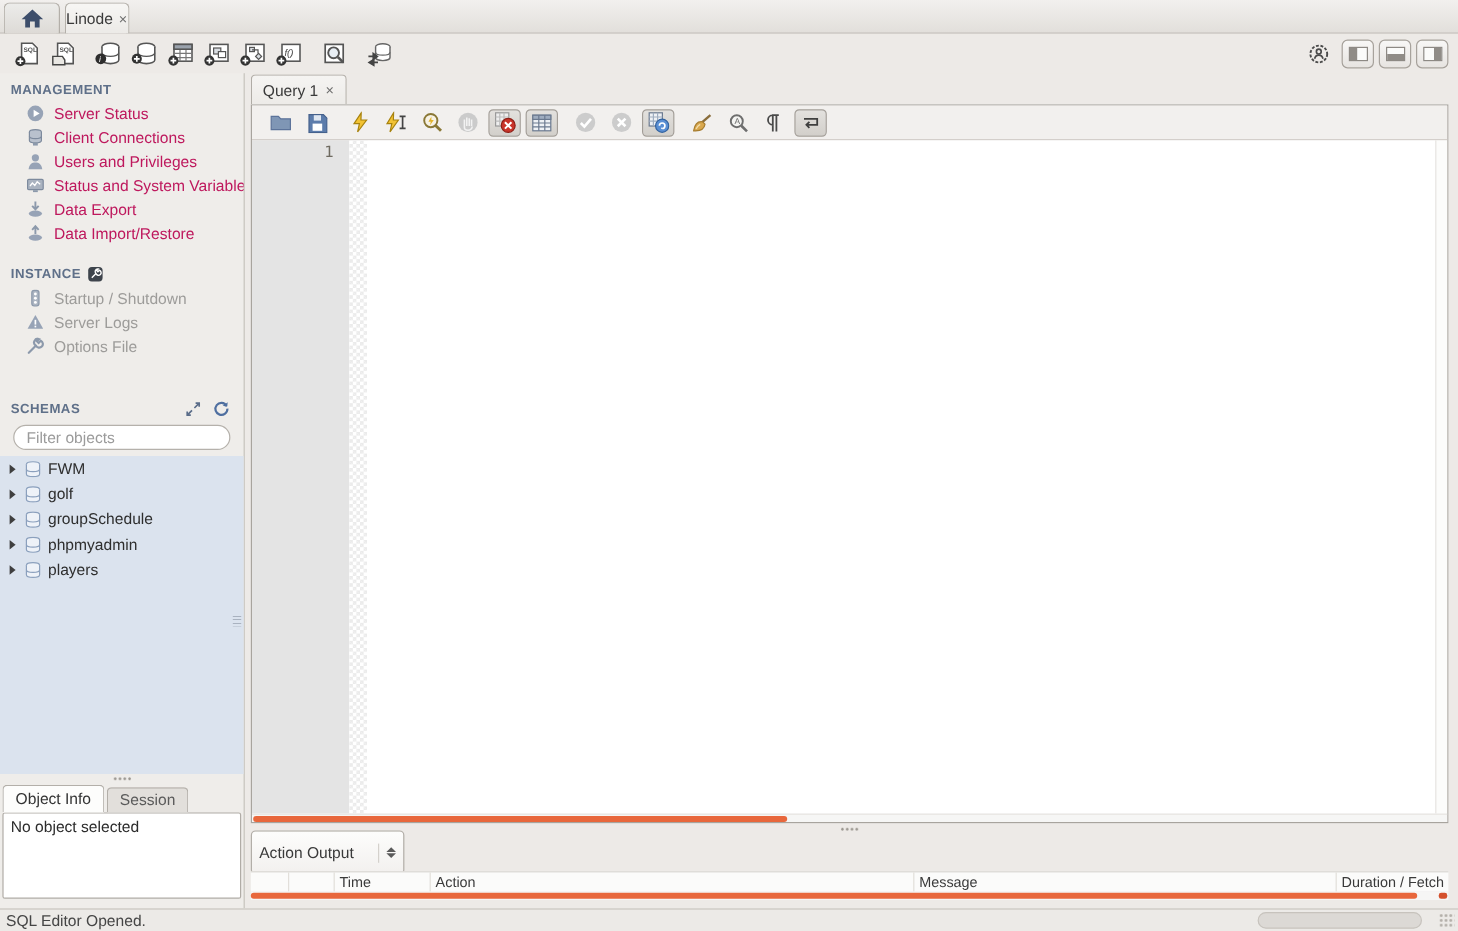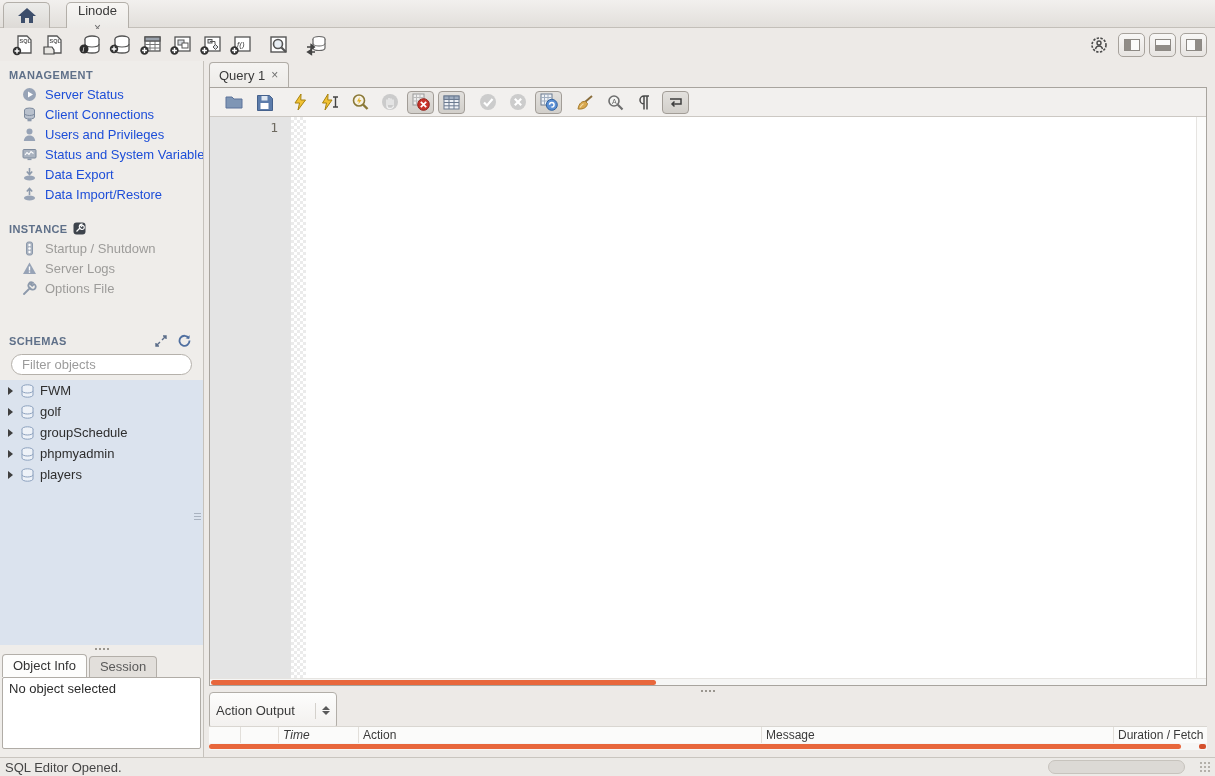--- a/index.html
+++ b/index.html
@@ -9,21 +9,21 @@
     background:#edeae7; overflow:hidden;
     font-family:"Liberation Sans", sans-serif; color:#3c3c3c;
     -webkit-font-smoothing:antialiased;
   }
   
   .tabbar { position:absolute; top:0; left:0; right:0; height:28px;
     background:linear-gradient(#f2f0ee,#e2dfdb); border-bottom:1px solid #c3bfb9; }
   .conn-tab { position:absolute; top:2px; height:26px; display:flex; align-items:center;
     border:1px solid #b3afa9; border-bottom:none; border-radius:5px 5px 0 0; }
   .home-tab { left:3px; width:47px; justify-content:center; background:linear-gradient(#ececea,#dddad6); }
-  .linode-tab { left:66px; padding:0 11px; background:linear-gradient(#f7f6f4,#eceae7); gap:4px;flex-direction:column; }
+  .linode-tab { left:54px; padding:0 0; background:linear-gradient(#f7f6f4,#eceae7); gap:4px; }
   .tab-label { font-size:13px; color:#3a3a3a; }
   .tab-close { font-size:12px; color:#6f6f6f; cursor:default; line-height:1; padding:0 1px; }
   
   .main-toolbar { position:absolute; top:29px; left:0; right:0; height:32px;
     background:#edeae7; display:flex; align-items:center; padding:0 8px; }
   .tb-icon { width:30px; height:26px; display:flex; align-items:center; justify-content:center; }
   .tb-gap { width:8px; }
   .tb-spacer { flex:1; }
   .panel-btn { width:27px; height:24px; border:1px solid #a7a29c; border-radius:5px;
     background:linear-gradient(#f8f7f6,#e7e4e1); display:flex; align-items:center; justify-content:center; margin-left:4px; }
@@ -32,21 +32,21 @@
   .pi-left span { left:0; top:0; bottom:0; width:6px; }
   .pi-bottom span { left:0; right:0; bottom:0; height:5px; }
   .pi-right span { right:0; top:0; bottom:0; width:6px; }
   
   .body { position:absolute; top:61px; left:0; right:0; bottom:19px; display:flex; }
   
   .sidebar { width:204px; border-right:1px solid #c6c2bc; display:flex; flex-direction:column; background:#efedea; }
   .sec-title { display:flex; align-items:center; gap:5px; padding:4px 9px 3px;
     font-size:11px; font-weight:bold; letter-spacing:.4px; color:#5f7089; }
   .side-item { height:20px; display:flex; align-items:center; gap:8px; padding-left:22px;
-    font-size:13px; color:#1d4ed8; cursor:default; white-space:nowrap; overflow:hidden; }
+    font-size:13px; color:#be185d; cursor:default; white-space:nowrap; overflow:hidden; }
   .side-item.disabled { color:#9d9c9a; }
   .side-item svg { flex:0 0 auto; }
   .sec-mgmt { margin-top:4px; }
   .sec-instance { margin-top:14px; }
   .sec-schemas { margin-top:32px; }
   .sec-head-spacer { flex:1; }
   .filter-box { margin:4px 11px 5px; height:21px; background:#fff; border:1px solid #b5b1ab;
     border-radius:11px; display:flex; align-items:center; padding:0 6px; gap:4px; }
   .filter-box input { border:none; outline:none; flex:1; font-size:13px; color:#3c3c3c;
     font-family:"Liberation Sans",sans-serif; background:transparent; }
@@ -102,21 +102,21 @@
     border:1px solid #b2aea8; border-radius:4px; display:flex; align-items:center; padding:0 6px; }
   .combo-label { flex:1; font-size:13px; color:#3a3a3a; }
   .combo-spin { display:flex; flex-direction:column; align-items:center; gap:1px;
     border-left:1px solid #d4d1cc; padding-left:6px; height:16px; justify-content:center; }
   .combo-spin i { width:0; height:0; border-left:4px solid transparent; border-right:4px solid transparent; display:block; }
   .spin-up { border-bottom:4px solid #5a5a5a; }
   .spin-down { border-top:4px solid #5a5a5a; }
   .out-header { height:17px; background:#fbfbfa; border-top:1px solid #d9d6d1;
     display:flex; font-size:12px; color:#3a3a3a; }
   .out-col { border-right:1px solid #e2dfda; padding:1px 4px 0; white-space:nowrap; overflow:hidden; }
-  .oc0 { width:32px; } .oc1 { width:38px; } .oc2 { width:80px;font-style:italic; } .oc3 { width:403px; }
+  .oc0 { width:32px; } .oc1 { width:38px; } .oc2 { width:80px; } .oc3 { width:403px; }
   .oc4 { width:352px; } .oc5 { flex:1; border-right:none; }
   .out-scroll { height:7px; background:#f6f6f5; position:relative; }
   .out-scroll .thumb { position:absolute; left:0; top:1px; width:972px; height:5px; background:#e8673c; border-radius:3px; }
   .out-scroll .cap { position:absolute; right:1px; top:1px; width:7px; height:5px; background:#d4502c; border-radius:2px; }
   
   .statusbar { position:absolute; left:0; right:0; bottom:0; height:19px;
     background:#eceae7; border-top:1px solid #c9c5bf; display:flex; align-items:center;
     padding:0 5px; font-size:13px; color:#454545; }
   .status-pill { position:absolute; right:30px; top:2px; width:137px; height:14px;
     background:#dcd9d5; border:1px solid #c7c3bd; border-radius:8px; }

